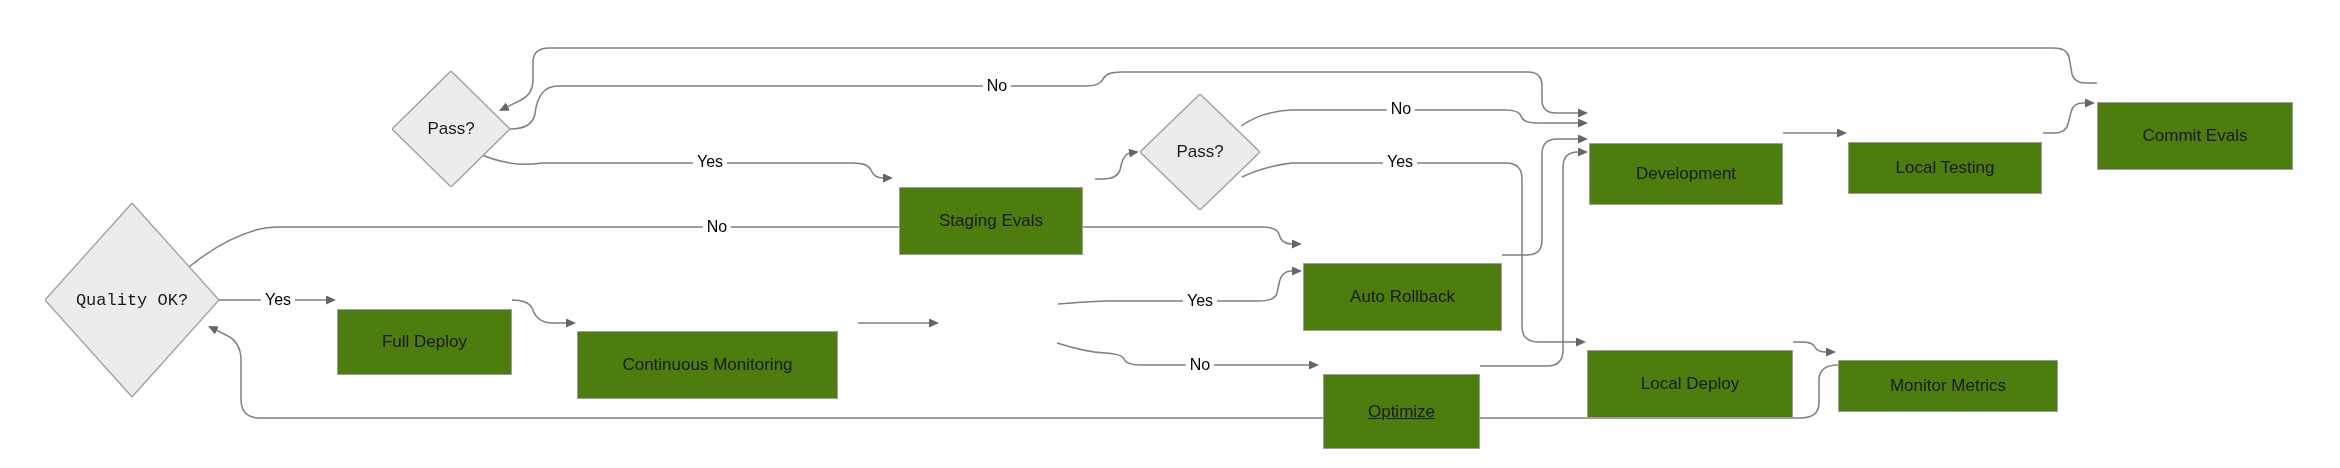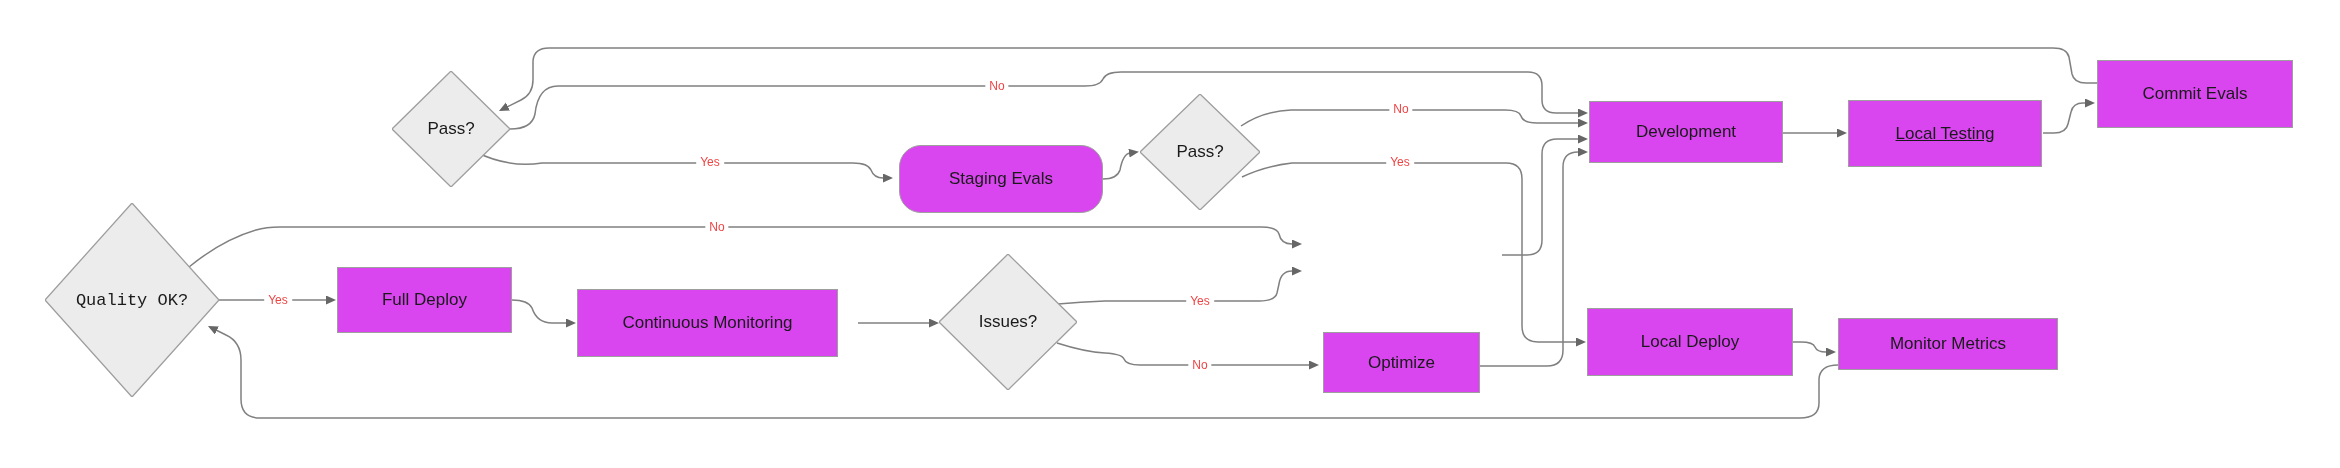--- a/index.html
+++ b/index.html
@@ -4,26 +4,26 @@
 <style>
   html,body { margin:0; padding:0; background:#ffffff; }
   .canvas {
     position:relative; width:2340px; height:468px; background:#ffffff;
     font-family:"Liberation Sans", sans-serif; overflow:hidden;
   }
   svg.edge-layer { position:absolute; left:0; top:0; width:2340px; height:468px; }
   path.edge { fill:none; stroke:#808080; stroke-width:1.5px; }
   .node { position:absolute; display:flex; align-items:center; justify-content:center;
           box-sizing:border-box; color:#1a1a1a; font-size:17px; text-align:center; }
-  .node.box { background:#d946ef; border:1.3px solid #9e9e9e; }
+  .node.box { background:#4d7c0f; border:1.3px solid #9e9e9e;margin-top:42px; }
   .node.diamond { background:transparent; }
   .node.diamond svg { position:absolute; left:0; top:0; width:100%; height:100%; }
   .node.diamond .dlabel { position:relative; z-index:2; }
   .elabel { position:absolute; transform:translate(-50%,-50%); background:#ffffff;
-            padding:0 4px; font-size:12px; color:#ef4444; z-index:3; white-space:nowrap; }
+            padding:0 4px; font-size:16px; color:#000000; z-index:3; white-space:nowrap; }
 </style>
 </head>
 <body>
 
 <div class="canvas">
 
   <svg class="edge-layer" viewBox="0 0 2340 468" xmlns="http://www.w3.org/2000/svg">
     <defs>
       <marker id="arrow" markerUnits="userSpaceOnUse" markerWidth="12" markerHeight="10" refX="1" refY="4.5" orient="auto">
         <path d="M0,0 L10,4.5 L0,9 z" fill="#666666"></path>
@@ -45,36 +45,39 @@
     <path class="edge" marker-end="url(#arrow)" d="M 858 323 L 930 323"></path>
     <path class="edge" marker-end="url(#arrow)" d="M 1058 304 Q 1080 302 1105 301 L 1259 301 Q 1275 301 1277 293 L 1279 284 Q 1281 271 1292 271 L 1293 271"></path>
     <path class="edge" marker-end="url(#arrow)" d="M 1057 343 Q 1085 352 1105 353 Q 1122 354 1124 359 Q 1126 365 1140 365 L 1310 365"></path>
     <path class="edge" marker-end="url(#arrow)" d="M 1502 255 L 1527 255 Q 1542 255 1542 240 L 1542 154 Q 1542 139 1557 139 L 1579 139"></path>
     <path class="edge" marker-end="url(#arrow)" d="M 1480 366 L 1547 366 Q 1563 366 1563 350 L 1563 167 Q 1563 152 1578 152 L 1579 152"></path>
   </svg>
 
   <div class="node box" style="left:1589px; top:101px; width:194px; height:62px;">
     <span>Development</span>
   </div>
-  <div class="node box" style="left:1848px; top:100px; width:194px; height:67px;text-decoration:underline;">
+  <div class="node box" style="left:1848px; top:100px; width:194px; height:52px;">
     <span>Local Testing</span>
   </div>
   <div class="node box" style="left:2097px; top:60px; width:196px; height:68px;">
     <span>Commit Evals</span>
   </div>
-  <div class="node box" style="left:899px; top:145px; width:204px; height:68px;border-radius:22px;">
+  <div class="node box" style="left:899px; top:145px; width:184px; height:68px;">
     <span>Staging Evals</span>
   </div>
   <div class="node box" style="left:337px; top:267px; width:175px; height:66px;">
     <span>Full Deploy</span>
   </div>
   <div class="node box" style="left:577px; top:289px; width:261px; height:68px;">
     <span>Continuous Monitoring</span>
   </div>
-  <div class="node box" style="left:1323px; top:332px; width:157px; height:61px;">
+  <div class="node box" style="left:1303px; top:221px; width:199px; height:68px;">
+    <span>Auto Rollback</span>
+  </div>
+  <div class="node box" style="left:1323px; top:332px; width:157px; height:75px;text-decoration:underline;">
     <span>Optimize</span>
   </div>
   <div class="node box" style="left:1587px; top:308px; width:206px; height:68px;">
     <span>Local Deploy</span>
   </div>
   <div class="node box" style="left:1838px; top:318px; width:220px; height:52px;">
     <span>Monitor Metrics</span>
   </div>
 
   <div class="node diamond" style="left:392px; top:71px; width:118px; height:116px;">
@@ -88,26 +91,20 @@
       <polygon points="50,0 100,50 50,100 0,50" fill="#ececec" stroke="#9e9e9e" stroke-width="1.3" vector-effect="non-scaling-stroke"></polygon>
     </svg>
     <span class="dlabel">Pass?</span>
   </div>
   <div class="node diamond" style="left:45px; top:203px; width:174px; height:194px;font-family:Liberation Mono, monospace;">
     <svg viewBox="0 0 100 100" preserveAspectRatio="none">
       <polygon points="50,0 100,50 50,100 0,50" fill="#ececec" stroke="#9e9e9e" stroke-width="1.3" vector-effect="non-scaling-stroke"></polygon>
     </svg>
     <span class="dlabel">Quality OK?</span>
   </div>
-  <div class="node diamond" style="left:939px; top:254px; width:138px; height:136px;">
-    <svg viewBox="0 0 100 100" preserveAspectRatio="none">
-      <polygon points="50,0 100,50 50,100 0,50" fill="#ececec" stroke="#9e9e9e" stroke-width="1.3" vector-effect="non-scaling-stroke"></polygon>
-    </svg>
-    <span class="dlabel">Issues?</span>
-  </div>
 
   <div class="elabel" style="left:997px;  top:86px;">No</div>
   <div class="elabel" style="left:710px;  top:162px;">Yes</div>
   <div class="elabel" style="left:1401px; top:109px;">No</div>
   <div class="elabel" style="left:1400px; top:162px;">Yes</div>
   <div class="elabel" style="left:278px;  top:300px;">Yes</div>
   <div class="elabel" style="left:717px;  top:227px;">No</div>
   <div class="elabel" style="left:1200px; top:301px;">Yes</div>
   <div class="elabel" style="left:1200px; top:365px;">No</div>
 

